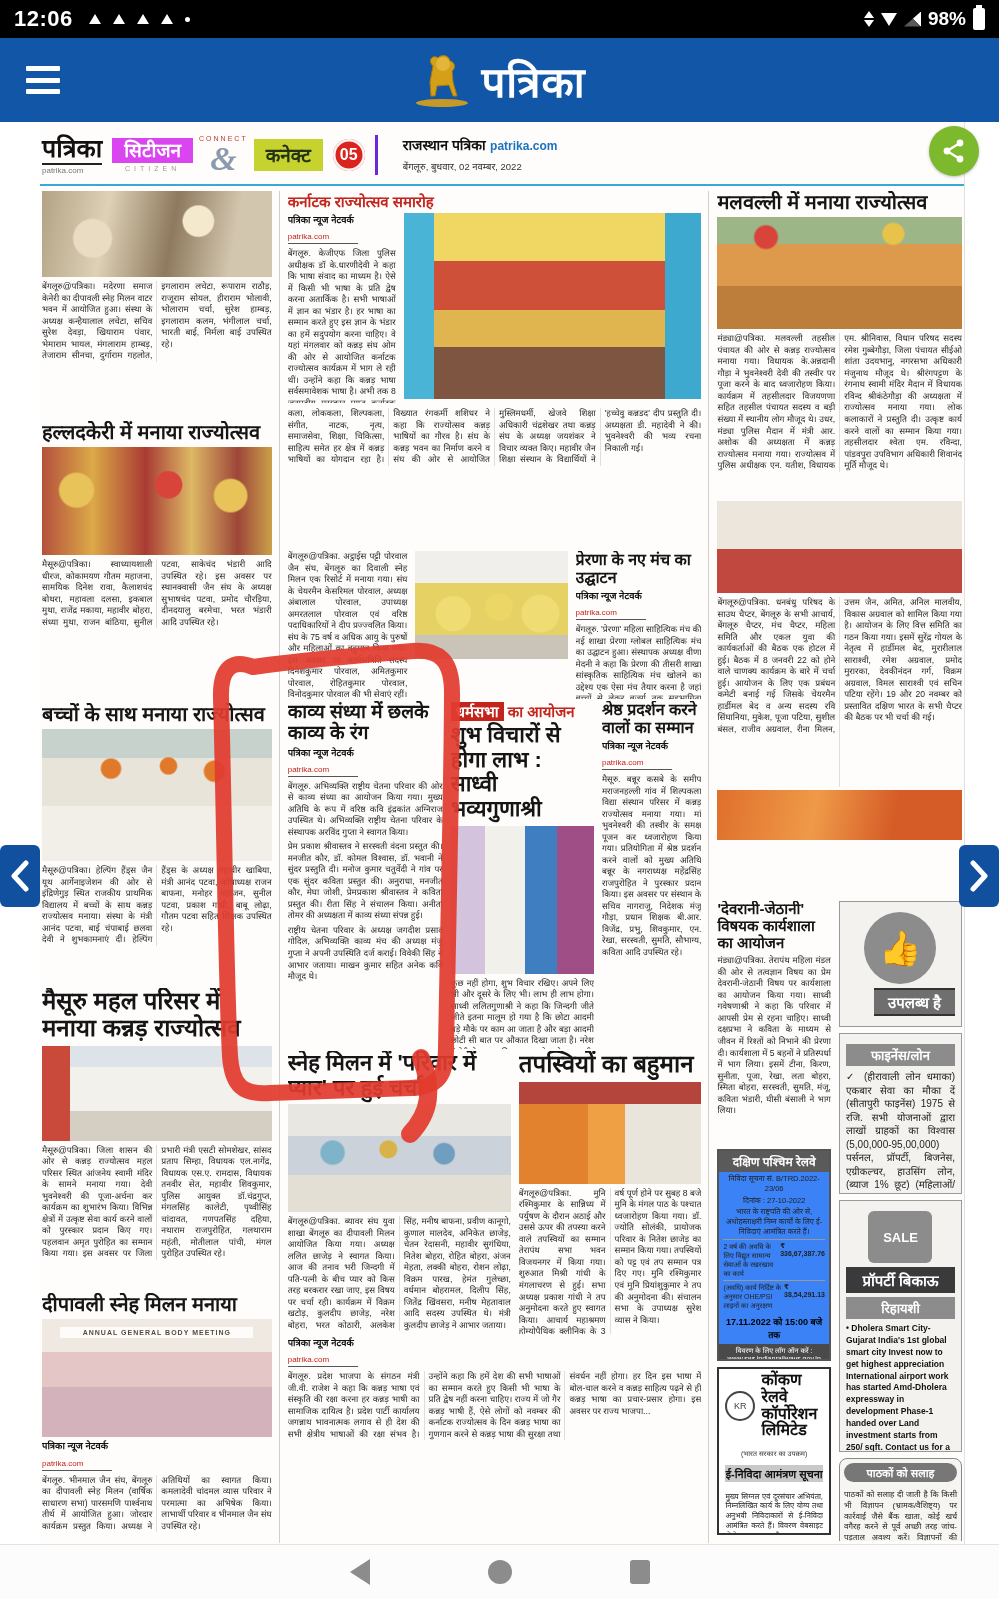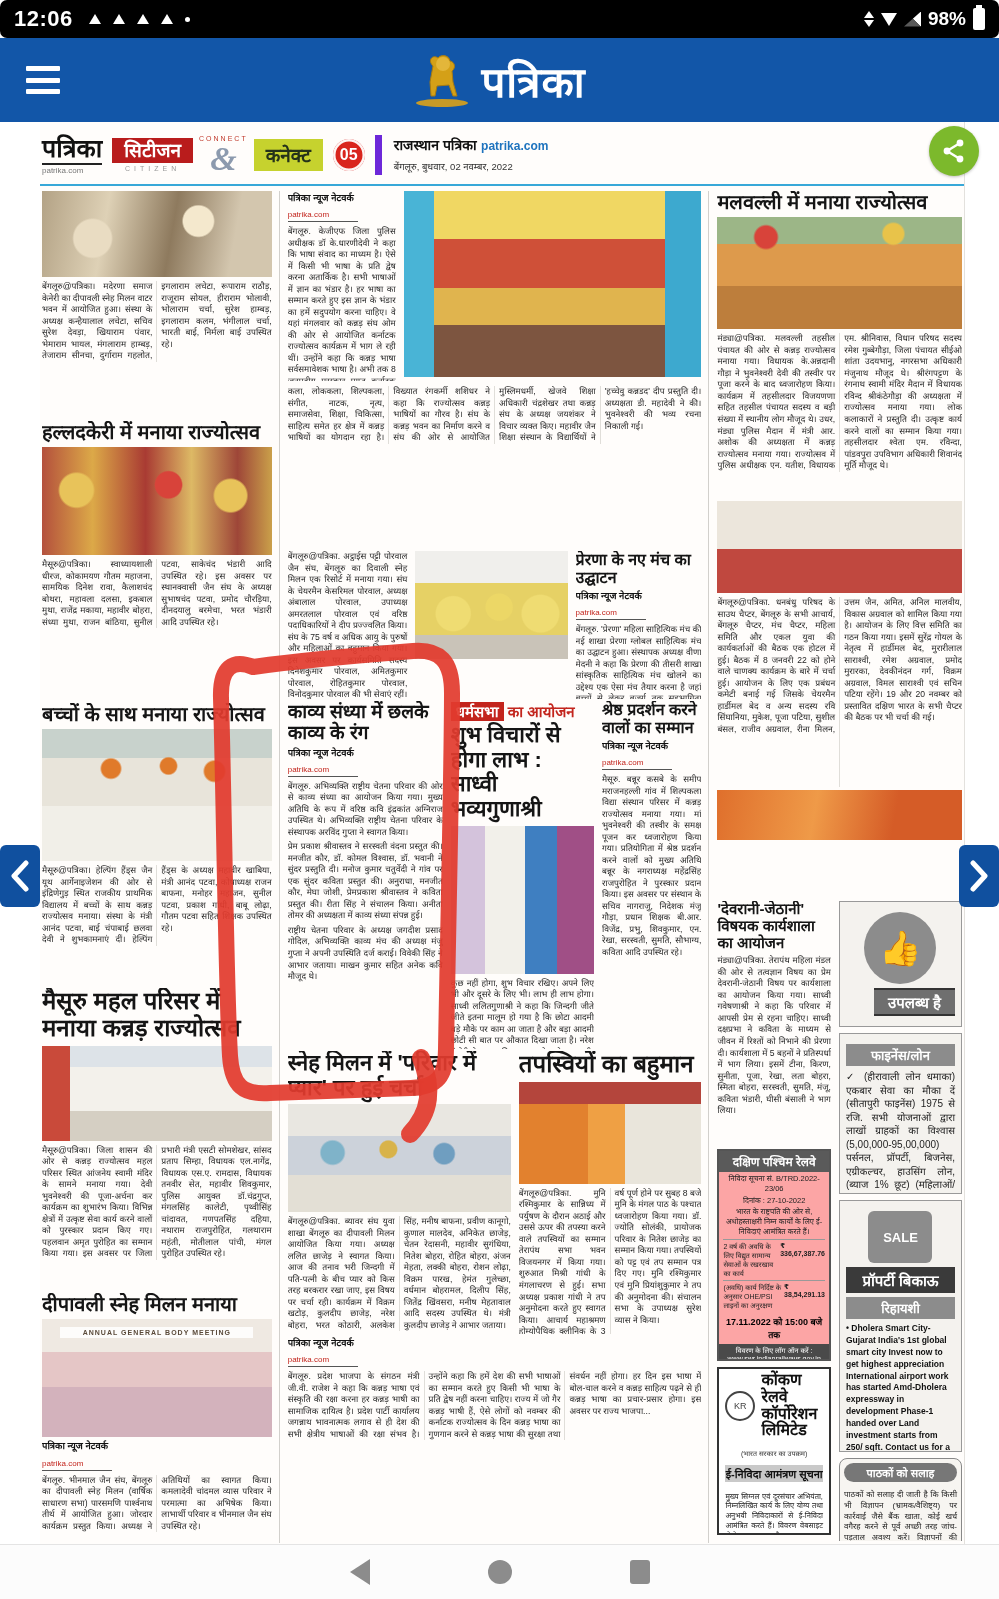--- a/index.html
+++ b/index.html
@@ -1,18 +1,18 @@
 <!DOCTYPE html>
 <html><head>
 <meta charset="utf-8">
 <style>
   html,body{margin:0;padding:0;background:#fff;font-family:"Liberation Sans","DejaVu Sans",sans-serif;}
   .screen{position:relative;width:999px;height:1599px;overflow:hidden;background:#fff;}
   
-  .status-bar{position:absolute;top:0;left:0;width:100%;height:38px;background:#000;color:#fff;display:flex;align-items:center;padding:0 14px;box-sizing:border-box;border-radius:7px;}
+  .status-bar{position:absolute;top:0;left:0;width:100%;height:38px;background:#000;color:#fff;display:flex;align-items:center;padding:0 14px;box-sizing:border-box;}
   .status-time{font-size:22px;font-weight:700;letter-spacing:.5px;margin-right:16px;}
   .notifs{display:flex;gap:12px;align-items:center;}
   .ntri{width:0;height:0;border-left:6px solid transparent;border-right:6px solid transparent;border-bottom:10px solid #fff;display:inline-block;}
   .ndot{width:5px;height:5px;border-radius:50%;background:#fff;display:inline-block;}
   .status-spacer{flex:1;}
   .sicons{display:flex;align-items:center;gap:7px;}
   .updown{display:inline-flex;flex-direction:column;gap:2px;}
   .updown i{width:0;height:0;border-left:5px solid transparent;border-right:5px solid transparent;display:block;}
   .updown .u{border-bottom:7px solid #fff;}
   .updown .d{border-top:7px solid #fff;}
@@ -27,28 +27,28 @@
   .hamburger span{display:block;height:5px;background:#fff;border-radius:1px;}
   .brand{margin:0 auto;display:flex;align-items:center;gap:10px;}
   .brand-txt{color:#fff;font-size:42px;font-weight:800;letter-spacing:1px;}
   
   .paper{position:absolute;left:40px;top:122px;width:925px;height:1423px;background:#fffdfb;border-right:1px solid #e3e1dd;box-sizing:border-box;overflow:hidden;}
   .masthead{display:flex;align-items:center;gap:10px;padding:8px 4px 4px 2px;border-bottom:2px solid #38a8d8;height:50px;}
   .mh-brand{display:flex;flex-direction:column;line-height:1;}
   .mh-brand b{font-size:25px;font-weight:800;color:#111;border-bottom:2px solid #222;padding-bottom:2px;}
   .mh-brand small{font-size:8px;color:#777;margin-top:2px;}
   .mh-citizen{display:flex;flex-direction:column;align-items:center;line-height:1;}
-  .mh-citizen b{background:#b91c1c;color:#fff;font-size:19px;font-weight:800;padding:3px 12px;}
+  .mh-citizen b{background:#d946ef;color:#fff;font-size:19px;font-weight:800;padding:3px 12px;}
   .mh-citizen small{font-size:7px;letter-spacing:4px;color:#999;margin-top:2px;}
   .mh-amp{display:flex;flex-direction:column;align-items:center;line-height:1;margin:0 -4px;}
   .mh-amp small{font-size:7px;letter-spacing:2px;color:#c0392b;}
   .mh-amp b{font-size:34px;color:#8c9aae;font-family:"Liberation Serif",serif;font-style:italic;font-weight:700;}
   .mh-connect b{background:#c6d22e;color:#25321a;font-size:19px;font-weight:800;padding:3px 12px;display:inline-block;}
   .mh-num{width:32px;height:32px;border-radius:50%;background:#d9251d;color:#fff;font-weight:800;font-size:16px;display:flex;align-items:center;justify-content:center;box-shadow:inset 0 0 0 2.5px rgba(255,255,255,.95);flex:0 0 auto;}
-  .mh-ed{border-left:7px solid #6d28d9;padding-left:12px;line-height:1.25;}
+  .mh-ed{border-left:3px solid #6d28d9;padding-left:25px;line-height:1.25;}
   .mh-ed .edname{font-size:14px;font-weight:800;color:#111;}
   .mh-ed .edsite{font-size:12px;font-weight:800;color:#1e73be;}
   .mh-ed .eddate{font-size:9.5px;color:#333;}
   
   .cols{display:flex;padding:5px 2px 0 2px;box-sizing:border-box;}
   .col{box-sizing:border-box;overflow:hidden;}
   .col+.col{border-left:1px solid #d2d0cc;padding-left:8px;}
   .col-left{width:238px;padding-right:7px;}
   .col-mid{width:432px;padding-right:7px;}
   .col-right{width:255px;}
@@ -84,21 +84,21 @@
   .ph .banner-strip{position:absolute;top:8px;left:8%;right:8%;background:rgba(255,255,255,.85);color:#5a4a3a;font-size:7px;font-weight:700;letter-spacing:1px;text-align:center;padding:2px 0;}
   
   .cl-box{border:1px solid #999;background:#f4f2ee;padding:6px;box-sizing:border-box;margin-bottom:6px;overflow:hidden;}
   .cl-icon{width:72px;height:72px;border-radius:50%;background:#8c8c8c;margin:4px auto;position:relative;}
   .cl-bar{background:#6f6f6f;color:#fff;font-weight:800;font-size:15px;text-align:center;padding:2px 0;border-top:2px solid #333;border-bottom:2px solid #333;margin-left:28px;}
   .cl-bar2{background:#8c8c8c;color:#fff;font-weight:800;font-size:13px;text-align:center;padding:2px 0;margin:4px 0;}
   .cl-bar-dark{background:#3a3a3a;color:#fff;font-weight:800;font-size:15px;text-align:center;padding:3px 0;}
   .cl-txt{font-size:10px;line-height:1.35;color:#222;text-align:justify;margin-top:4px;}
   .cl-txt-en{font-size:8.5px;line-height:1.4;color:#111;font-weight:700;text-align:left;margin-top:4px;}
   
-  .tender{border:2px solid #555;background:#fca5a5;box-sizing:border-box;overflow:hidden;margin-bottom:6px;}
+  .tender{border:2px solid #555;background:#3b82f6;box-sizing:border-box;overflow:hidden;margin-bottom:6px;}
   .tender .thead{background:#5a5a5a;color:#fff;font-weight:800;font-size:12px;text-align:center;padding:2px 0;}
   .tender .tiny{font-size:7.5px;color:#222;text-align:center;margin:2px 4px;line-height:1.3;}
   .tender .trow{display:flex;justify-content:space-between;border-top:1px solid #999;margin:0 4px;font-size:7px;padding:2px 0;color:#222;}
   .tender .tbold{font-weight:800;font-size:9px;text-align:center;margin:3px 0;}
   .tender .tfoot{background:#4a4a4a;color:#fff;font-size:7px;text-align:center;padding:2px 2px;}
   .konkan{border:2px solid #333;background:#fff;box-sizing:border-box;overflow:hidden;}
   .konkan .khead{display:flex;align-items:center;gap:6px;padding:3px 6px;}
   .konkan .klogo{width:26px;height:26px;border-radius:50%;border:2px solid #444;flex:0 0 auto;display:flex;align-items:center;justify-content:center;font-size:9px;color:#444;}
   .konkan .ktitle{font-size:16px;font-weight:800;color:#111;line-height:1.05;}
   .konkan .ksub{font-size:7px;text-align:center;color:#333;}
@@ -221,20 +221,21 @@
           <div class="byline">
             <span class="by-name">पत्रिका न्यूज नेटवर्क</span>
             <span class="by-site">patrika.com</span>
           </div>
           <p class="bt cols2">बेंगलूरु. भीनमाल जैन संघ, बेंगलूरु का दीपावली स्नेह मिलन (वार्षिक साधारण सभा) पारसमणि पार्श्वनाथ तीर्थ में आयोजित हुआ। जोरदार कार्यक्रम प्रस्तुत किया। अध्यक्ष ने अतिथियों का स्वागत किया। कमलादेवी चांदमल व्यास परिवार ने परमात्मा का अभिषेक किया। लाभार्थी परिवार व भीनमाल जैन संघ उपस्थित रहे।</p>
         </article>
       </div>
 
       <div class="col col-mid">
         <article class="art" style="height:358px">
+          <p class="kicker">कर्नाटक राज्योत्सव समारोह</p>
           <div class="band" style="height:190px">
             <div style="width:108px;flex:0 0 auto;">
               <div class="byline">
                 <span class="by-name">पत्रिका न्यूज नेटवर्क</span>
                 <span class="by-site">patrika.com</span>
               </div>
               <p class="bt">बेंगलूरु. केजीएफ जिला पुलिस अधीक्षक डॉ के.धारणीदेवी ने कहा कि भाषा संवाद का माध्यम है। ऐसे में किसी भी भाषा के प्रति द्वेष करना अतार्किक है। सभी भाषाओं में ज्ञान का भंडार है। हर भाषा का सम्मान करते हुए इस ज्ञान के भंडार का हमें सदुपयोग करना चाहिए। वे यहां मंगलवार को कन्नड़ संघ ओम की ओर से आयोजित कर्नाटक राज्योत्सव कार्यक्रम में भाग ले रही थीं। उन्होंने कहा कि कन्नड़ भाषा सर्वसमावेशक भाषा है। अभी तक 8 जनपदीय पुरस्कार प्राप्त कर्नाटक एक समृद्ध भाषा का गौरव निभाता है।</p>
             </div>
             <div style="flex:1;">
               <div class="ph p-stage" style="height:186px"></div>

